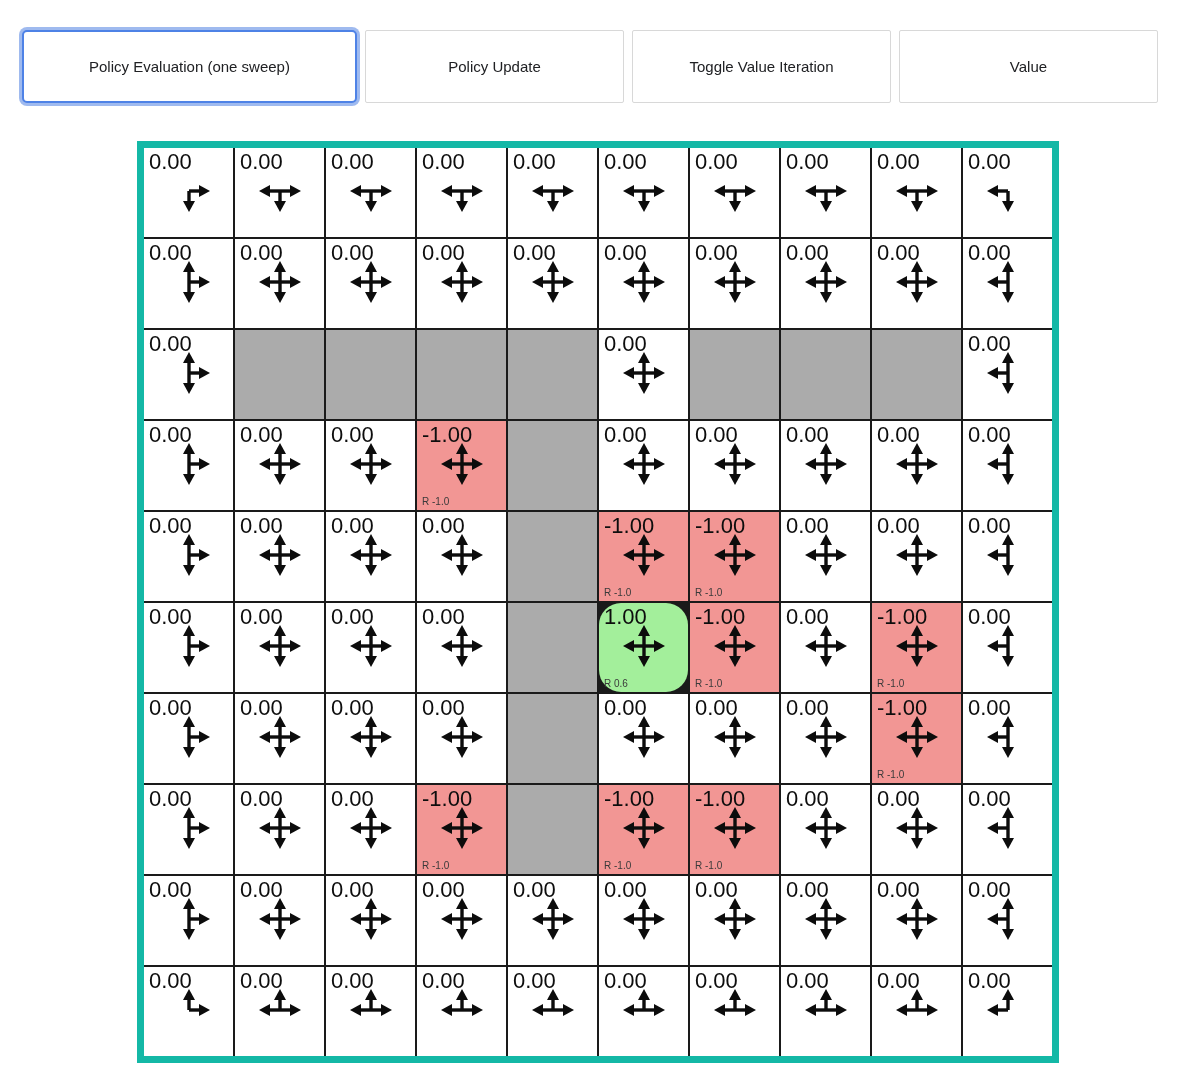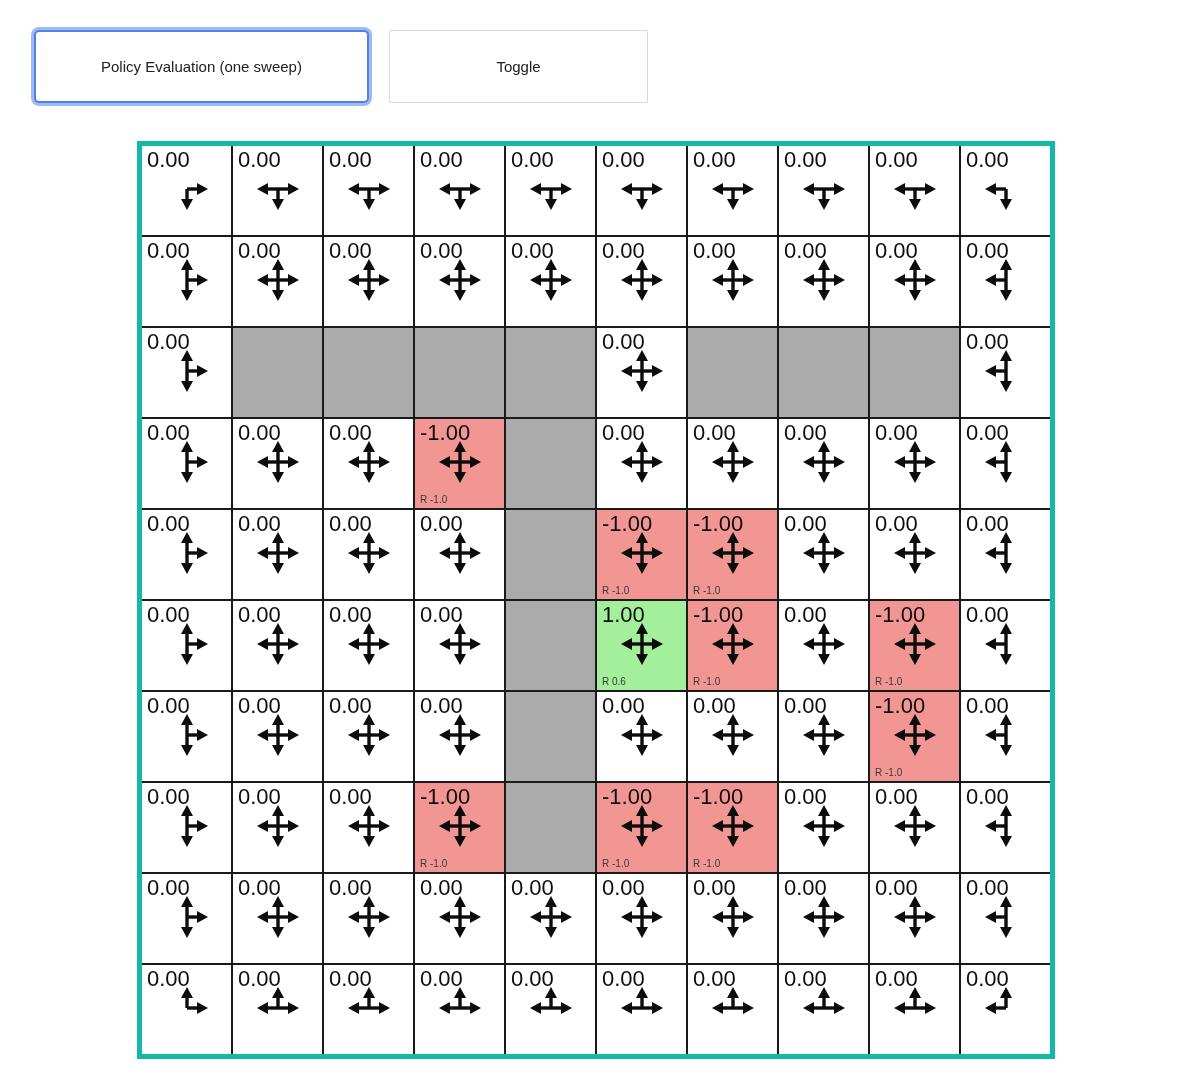--- a/index.html
+++ b/index.html
@@ -22,37 +22,36 @@
   }
   .btn {
     background: #ffffff;
     border: 1px solid #d8d8d8;
     border-radius: 2px;
     font-family: "Liberation Sans", sans-serif;
     font-size: 15px;
     color: #202124;
     cursor: pointer;
     padding: 0 28px;
-    margin-left: 12px;
   }
   .btn-focused {
     border: 2px solid #4e82e6;
     box-shadow: 0 0 0 3px #9fbaef;
     border-radius: 5px;
   }
   .grid {
     position: absolute;
     left: 137px;
     top: 141px;
     display: grid;
     grid-template-columns: repeat(10, 89px);
     grid-auto-rows: 89px;
     gap: 2px;
     background: #1a1a1a;
-    border: 5px solid #14b8a6;
+    border: 7px solid #14b8a6;
     width: -moz-fit-content;
     width: fit-content;
   }
   .cell {
     position: relative;
     background: #ffffff;
   }
   .cell .value {
     position: absolute;
     top: 2px;
@@ -77,21 +76,23 @@
     font-size: 10px;
     color: #3a3a3a;
     white-space: nowrap;
   }
 </style>
 </head>
 <body>
 
 <div class="toolbar">
   <button class="btn btn-focused" style="width:335px">Policy Evaluation (one sweep)</button>
-  <button class="btn" style="width:259px">Toggle</button>
+  <button class="btn" style="width:259px">Policy Update</button>
+  <button class="btn" style="width:259px">Toggle Value Iteration</button>
+  <button class="btn" style="width:259px">Value</button>
 </div>
 
 <div class="grid">
     <div class="cell">
       <div class="value">0.00</div>
       <svg viewBox="-23 -23 46 46" class="arrows">
         <line x1="0" y1="0" x2="11" y2="0" stroke="#0c0c0c" stroke-width="3.4"></line>
         <polygon points="21,0 10,6 10,-6" fill="#0c0c0c"></polygon>
         <line x1="0" y1="0" x2="0" y2="11" stroke="#0c0c0c" stroke-width="3.4"></line>
         <polygon points="0,21 -6,10 6,10" fill="#0c0c0c"></polygon>
@@ -637,21 +638,21 @@
         <polygon points="0,-21 6,-10 -6,-10" fill="#0c0c0c"></polygon>
         <line x1="0" y1="0" x2="0" y2="11" stroke="#0c0c0c" stroke-width="3.4"></line>
         <polygon points="0,21 -6,10 6,10" fill="#0c0c0c"></polygon>
         <line x1="0" y1="0" x2="-11" y2="0" stroke="#0c0c0c" stroke-width="3.4"></line>
         <polygon points="-21,0 -10,-6 -10,6" fill="#0c0c0c"></polygon>
         <line x1="0" y1="0" x2="11" y2="0" stroke="#0c0c0c" stroke-width="3.4"></line>
         <polygon points="21,0 10,6 10,-6" fill="#0c0c0c"></polygon>
       </svg>
     </div>
     <div class="cell" style="background: rgb(171, 171, 171);"></div>
-    <div class="cell" style="background: rgb(163, 239, 155);">
+    <div class="cell" style="background: rgb(163, 239, 155); border-radius: 22px;">
       <div class="value">1.00</div>
       <svg viewBox="-23 -23 46 46" class="arrows">
         <line x1="0" y1="0" x2="0" y2="-11" stroke="#0c0c0c" stroke-width="3.4"></line>
         <polygon points="0,-21 6,-10 -6,-10" fill="#0c0c0c"></polygon>
         <line x1="0" y1="0" x2="0" y2="11" stroke="#0c0c0c" stroke-width="3.4"></line>
         <polygon points="0,21 -6,10 6,10" fill="#0c0c0c"></polygon>
         <line x1="0" y1="0" x2="-11" y2="0" stroke="#0c0c0c" stroke-width="3.4"></line>
         <polygon points="-21,0 -10,-6 -10,6" fill="#0c0c0c"></polygon>
         <line x1="0" y1="0" x2="11" y2="0" stroke="#0c0c0c" stroke-width="3.4"></line>
         <polygon points="21,0 10,6 10,-6" fill="#0c0c0c"></polygon>

